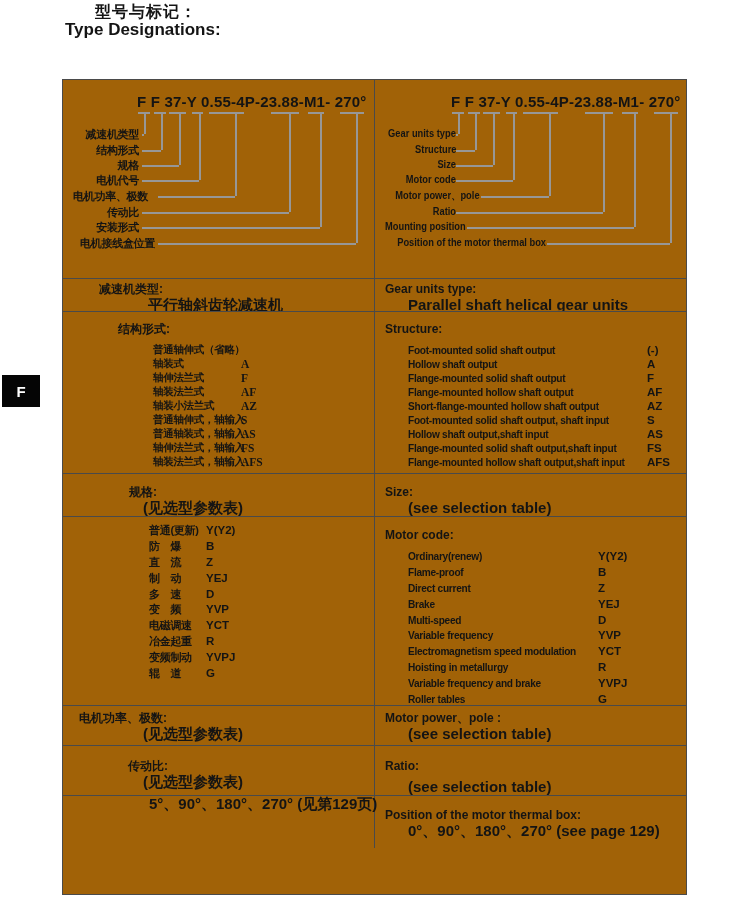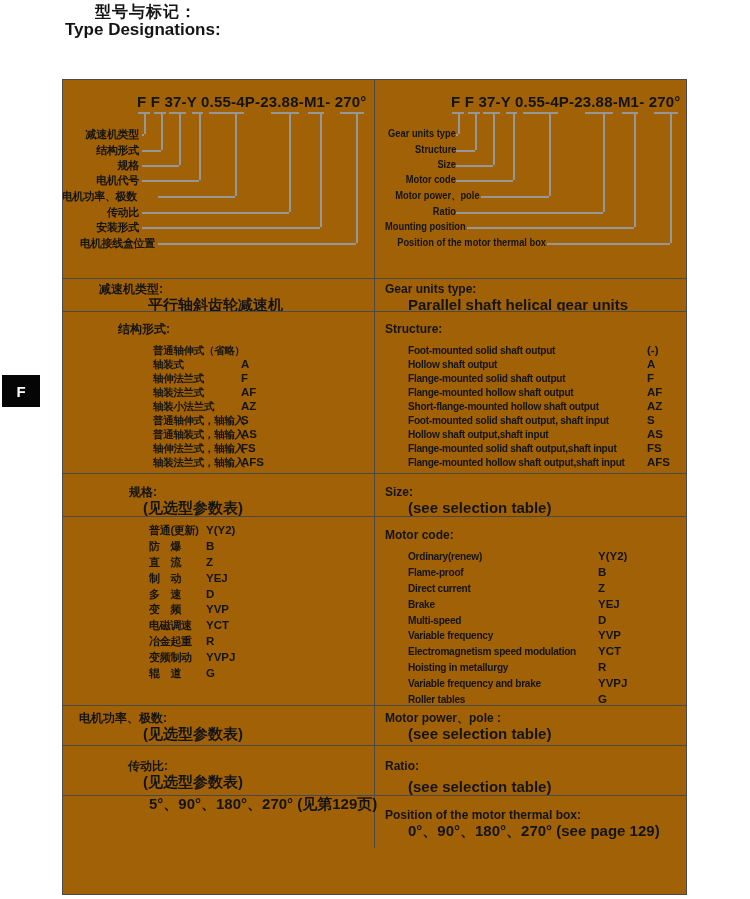--- a/index.html
+++ b/index.html
@@ -43,21 +43,21 @@
   .hd{font-size:12px;font-weight:bold;line-height:15px;white-space:nowrap;}
   .sub{font-size:15px;font-weight:bold;line-height:15px;white-space:nowrap;}
   .items{margin-top:6px;}
   .li{display:flex;font-weight:bold;}
   .r2 .li{height:14px;line-height:14px;}
   .r4 .li{height:15.9px;line-height:15.9px;}
   .ll{flex:0 0 auto;white-space:nowrap;}
   .lc{font-size:11.5px;white-space:nowrap;}
   .cc .ll{font-size:10.5px;letter-spacing:-.3px;}
   .ce .ll{font-size:11px;letter-spacing:-.3px;transform:scaleX(.92);transform-origin:0 60%;}
-  .cn-r2{padding-left:90px;}  .cn-r2 .ll{width:88px;}
+  .cn-r2{padding-left:90px;font-family:Liberation Serif, serif;}  .cn-r2 .ll{width:88px;}
   .en-r2{padding-left:33px;}  .en-r2 .ll{width:239px;}
   .cn-r4{padding-left:86px;}  .cn-r4 .ll{width:57px;font-size:11px;}
   .en-r4{padding-left:33px;}  .en-r4 .ll{width:190px;}
 </style>
 </head>
 <body>
 
 <div class="title-cn">型号与标记：</div>
 <div class="title-en">Type Designations:</div>
 <div class="side-tab">F</div>
@@ -88,21 +88,21 @@
       <div class="hl" style="top:85px;left:79px;width:37px"></div>
       <div class="hl" style="top:100px;left:79px;width:57px"></div>
       <div class="hl" style="top:116px;left:95px;width:77px"></div>
       <div class="hl" style="top:132px;left:79px;width:147px"></div>
       <div class="hl" style="top:147px;left:79px;width:178px"></div>
       <div class="hl" style="top:163px;left:95px;width:198px"></div>
       <div class="dlb" style="top:47px;right:235px">减速机类型</div>
       <div class="dlb" style="top:63px;right:235px">结构形式</div>
       <div class="dlb" style="top:78px;right:235px">规格</div>
       <div class="dlb" style="top:93px;right:235px">电机代号</div>
-      <div class="dlb" style="top:109px;right:237px">电机功率、极数</div>
+      <div class="dlb" style="top:109px;right:226px">电机功率、极数</div>
       <div class="dlb" style="top:125px;right:235px">传动比</div>
       <div class="dlb" style="top:140px;right:235px">安装形式</div>
       <div class="dlb" style="top:156px;right:219px">电机接线盒位置</div>
     </div>
     <div class="ce">
       <div class="mcode">F F 37-Y 0.55-4P-23.88-M1- 270°</div>
       <div class="ul" style="left:77px;width:12px"></div>
       <div class="ul" style="left:93px;width:12px"></div>
       <div class="ul" style="left:108px;width:17px"></div>
       <div class="ul" style="left:131px;width:11px"></div>

